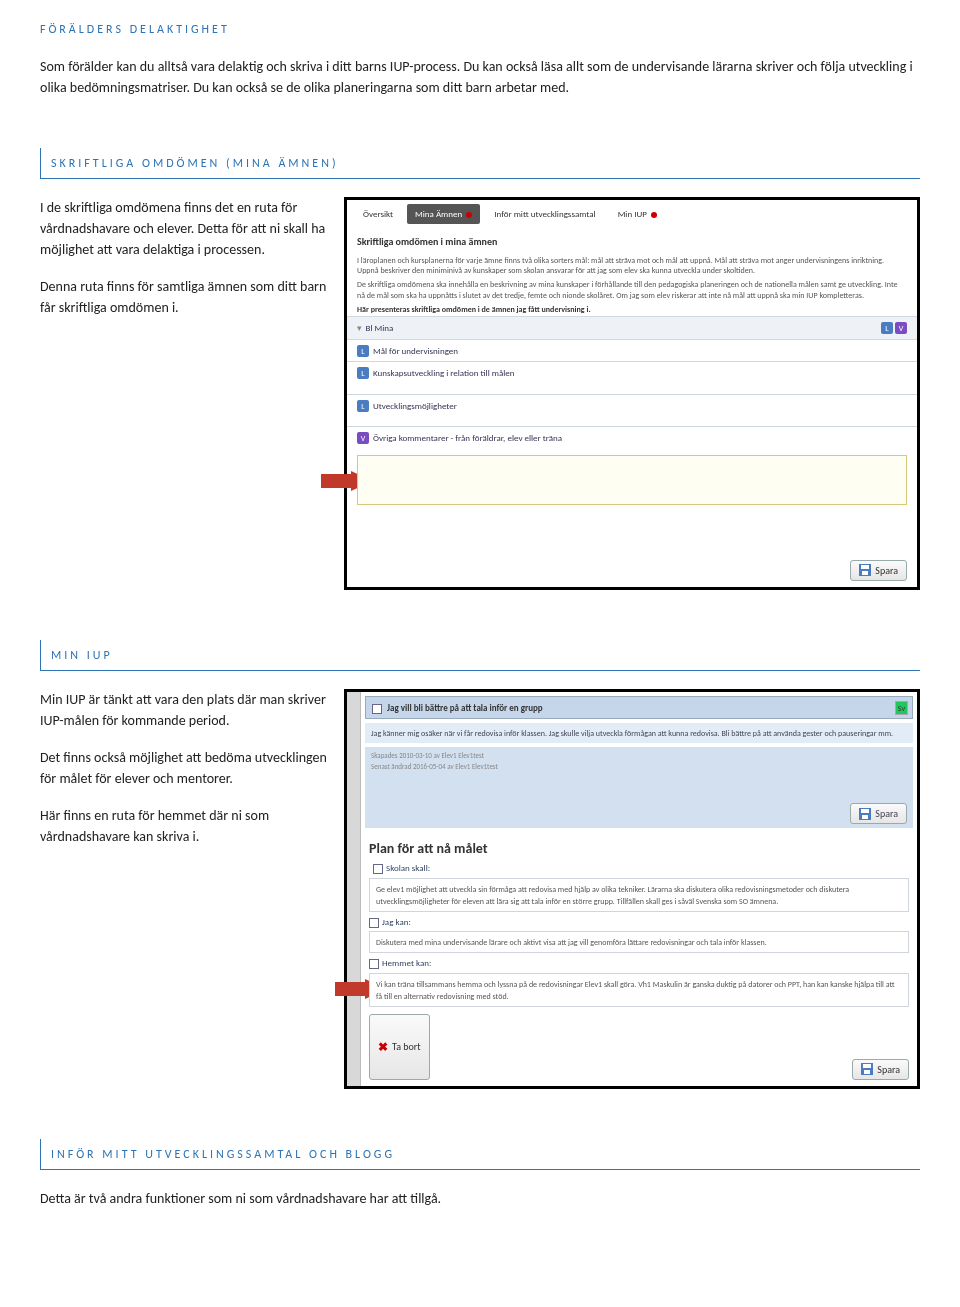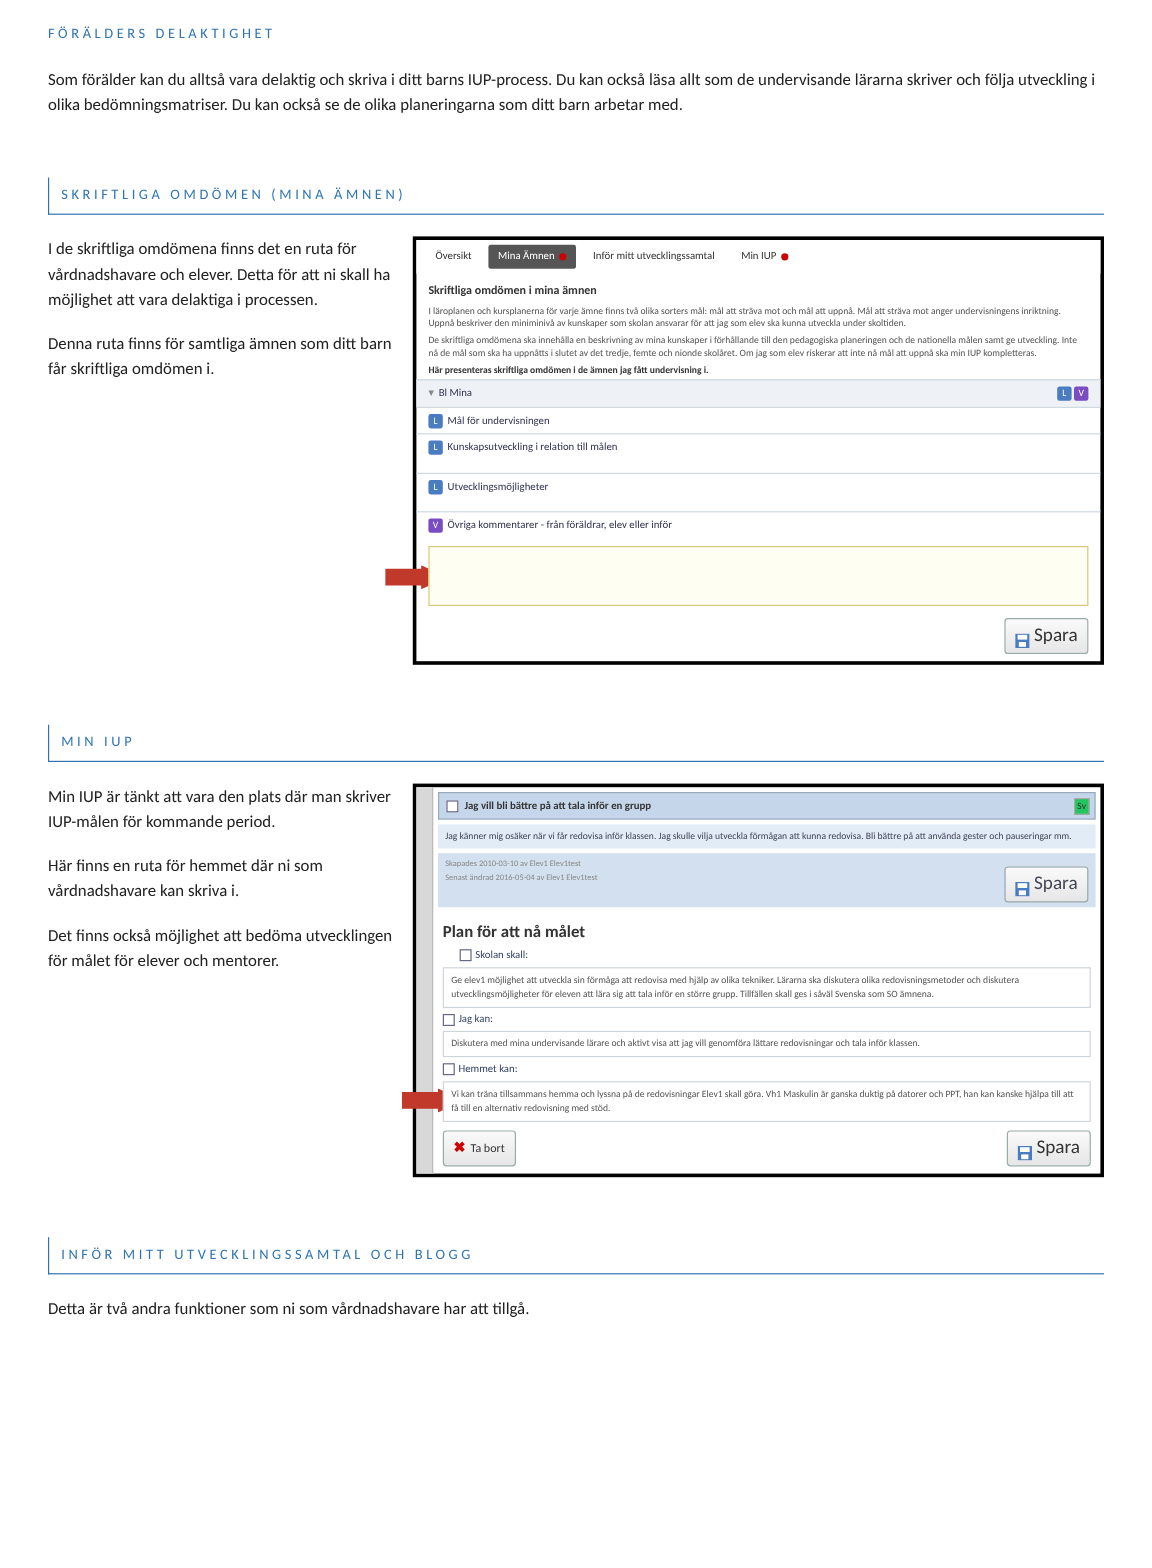--- a/index.html
+++ b/index.html
@@ -101,22 +101,23 @@
     margin:6px 10px;
     position:relative;
   }
   .spara-btn {
     display:inline-flex;
     align-items:center;
     gap:4px;
     border:1px solid #9aa;
     background:linear-gradient(#fafafa,#e6e6e6);
     padding:2px 8px;
-    font-size:16px;
+    font-size:10px;
     border-radius:3px;
+    margin-top:45px;
   }
   .btn-row { text-align:right; padding:4px 10px 6px; }
   .red-arrow {
     position:absolute;
     left:-26px;
     width:52px;
     height:20px;
   }
   .red-arrow svg { width:100%; height:100%; }
   
@@ -210,21 +211,21 @@
         <div class="field-row">
             <span class="badge-l">L</span>
             <span>Kunskapsutveckling i relation till målen</span>
           </div>
         <div class="field-row" style="margin-top:10px;">
             <span class="badge-l">L</span>
             <span>Utvecklingsmöjligheter</span>
           </div>
         <div class="field-row" style="margin-top:10px;">
             <span class="badge-v">V</span>
-            <span>Övriga kommentarer - från föräldrar, elev eller inför</span>
+            <span>Övriga kommentarer - från föräldrar, elev eller träna</span>
           </div>
         <div style="position:relative;">
           <div class="red-arrow" style="top:16px;">
             <svg viewBox="0 0 52 20">
                 <polygon points="0,3 30,3 30,0 52,10 30,20 30,17 0,17" fill="#c0392b"></polygon>
               </svg>
           </div>
           <div class="textbox"></div>
         </div>
         <div class="btn-row">
@@ -240,22 +241,22 @@
       </div>
     </div>
   </div>
 </div>
 
 <div class="section">
   <h2 class="section-title bordered">MIN IUP</h2>
   <div class="row">
     <div class="col-text">
       <p class="body-text">Min IUP är tänkt att vara den plats där man skriver IUP-målen för kommande period.</p>
+      <p class="body-text">Det finns också möjlighet att bedöma utvecklingen för målet för elever och mentorer.</p>
       <p class="body-text">Här finns en ruta för hemmet där ni som vårdnadshavare kan skriva i.</p>
-      <p class="body-text">Det finns också möjlighet att bedöma utvecklingen för målet för elever och mentorer.</p>
     </div>
     <div class="col-shot">
       <div class="shot-frame blue">
         <div class="shot2-row">
           <div class="collapsed-strip"></div>
           <div class="shot2-main">
             <div class="blue-head">
               <span class="checkbox"></span>
               <b>Jag vill bli bättre på att tala inför en grupp</b>
               <span class="sv-flag">Sv</span>
@@ -270,21 +271,21 @@
                         <rect x="0" y="0" width="12" height="12" fill="#4a7cc2"></rect>
                         <rect x="2" y="1" width="8" height="4" fill="#fff"></rect>
                         <rect x="3" y="7" width="6" height="4" fill="#fff"></rect>
                       </svg></span>
                   <span>Spara</span>
                 </span>
               </div>
             </div>
             <div class="plan-title">Plan för att nå målet</div>
 
-            <div style="padding:0 22px;font-size:9px;"><span class="checkbox"></span><span style="color:#346;">Skolan skall:</span></div>
+            <div style="padding:0 12px;font-size:9px;"><span class="checkbox"></span><span style="color:#346;">Skolan skall:</span></div>
             <div class="white-box">Ge elev1 möjlighet att utveckla sin förmåga att redovisa med hjälp av olika tekniker. Lärarna ska diskutera olika redovisningsmetoder och diskutera utvecklingsmöjligheter för eleven att lära sig att tala inför en större grupp. Tillfällen skall ges i såväl Svenska som SO ämnena.</div>
 
             <div style="padding:0 8px;font-size:9px;"><span class="checkbox"></span><span style="color:#346;">Jag kan:</span></div>
             <div class="white-box">Diskutera med mina undervisande lärare och aktivt visa att jag vill genomföra lättare redovisningar och tala inför klassen.</div>
 
             <div style="padding:0 8px;font-size:9px;"><span class="checkbox"></span><span style="color:#346;">Hemmet kan:</span></div>
             <div style="position:relative;">
               <div class="red-arrow" style="top:6px;">
                 <svg viewBox="0 0 52 20">
                     <polygon points="0,3 30,3 30,0 52,10 30,20 30,17 0,17" fill="#c0392b"></polygon>

